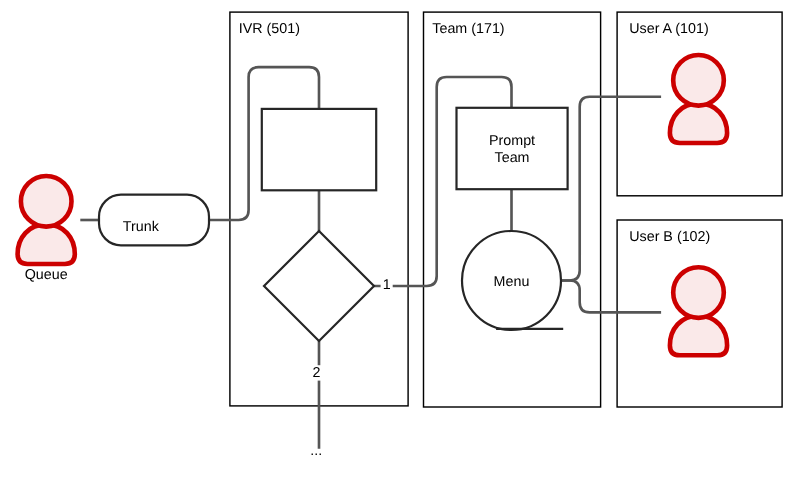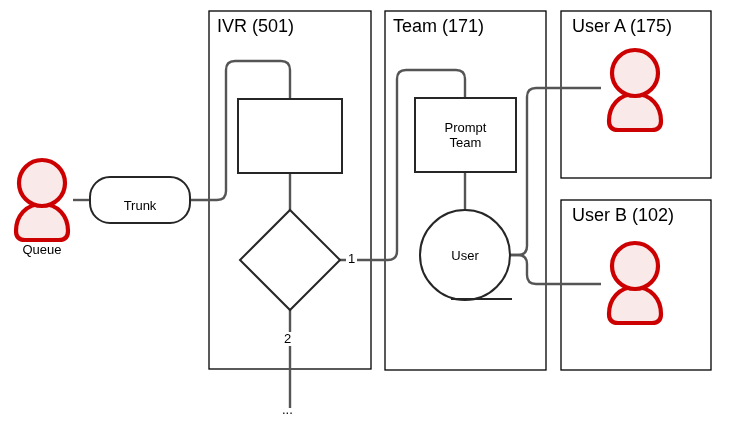--- a/index.html
+++ b/index.html
@@ -1,21 +1,21 @@
 <!DOCTYPE html>
 <html><head>
 <meta charset="utf-8">
 <style>
   html,body{margin:0;padding:0;background:#ffffff;}
   .stage{
     position:relative;width:738px;height:446px;background:#ffffff;overflow:hidden;
     font-family:"Liberation Sans","DejaVu Sans",sans-serif;color:#000;
   }
   .stage svg{position:absolute;left:0;top:0;}
-  .lbl{position:absolute;font-size:18px;line-height:14px;white-space:nowrap;}
+  .lbl{position:absolute;font-size:13px;line-height:14px;white-space:nowrap;}
   .node-lbl{
     position:absolute;display:flex;align-items:center;justify-content:center;
     font-size:13px;line-height:15px;text-align:center;
   }
   .node-lbl .wrap{display:inline-block;width:70px;}
   .edge-lbl{
     position:absolute;font-size:13px;line-height:14px;background:#ffffff;
     padding:0 2px;text-align:center;
   }
   .container-rect{fill:#ffffff;stroke-width:1.3;}
@@ -61,27 +61,27 @@
       <circle class="person" cx="32" cy="25" r="23" stroke="#CC0000" fill="#FAE9E9"></circle>
     </g>
     <g transform="translate(603,241)">
       <path class="person" d="M32 46 C16 46 6 58 6 73 Q6 82 15 82 H49 Q58 82 58 73 C58 58 48 46 32 46 Z" stroke="#CC0000" fill="#FAE9E9"></path>
       <circle class="person" cx="32" cy="25" r="23" stroke="#CC0000" fill="#FAE9E9"></circle>
     </g>
   </svg>
 
   <div class="lbl" style="left:217px;top:19px">IVR (501)</div>
   <div class="lbl" style="left:393px;top:19px">Team (171)</div>
-  <div class="lbl" style="left:572px;top:19px">User A (175)</div>
+  <div class="lbl" style="left:572px;top:19px">User A (101)</div>
   <div class="lbl" style="left:572px;top:208px">User B (102)</div>
 
   <div class="node-lbl" style="left:11px;top:242px;width:62px;height:15px">Queue</div>
-  <div class="node-lbl" style="left:90px;top:177px;width:100px;height:56px">Trunk</div>
+  <div class="node-lbl" style="left:78px;top:177px;width:100px;height:56px">Trunk</div>
   <div class="node-lbl" style="left:415px;top:98px;width:101px;height:74px">
     <span class="wrap">Prompt Team</span>
   </div>
-  <div class="node-lbl" style="left:420px;top:210px;width:90px;height:90px">User</div>
+  <div class="node-lbl" style="left:420px;top:210px;width:90px;height:90px">Menu</div>
 
   <div class="edge-lbl" style="left:346px;top:252px">1</div>
   <div class="edge-lbl" style="left:282px;top:332px">2</div>
   <div class="edge-lbl" style="left:280px;top:403px;background:transparent">...</div>
 
 </div>
 
 </body></html>

